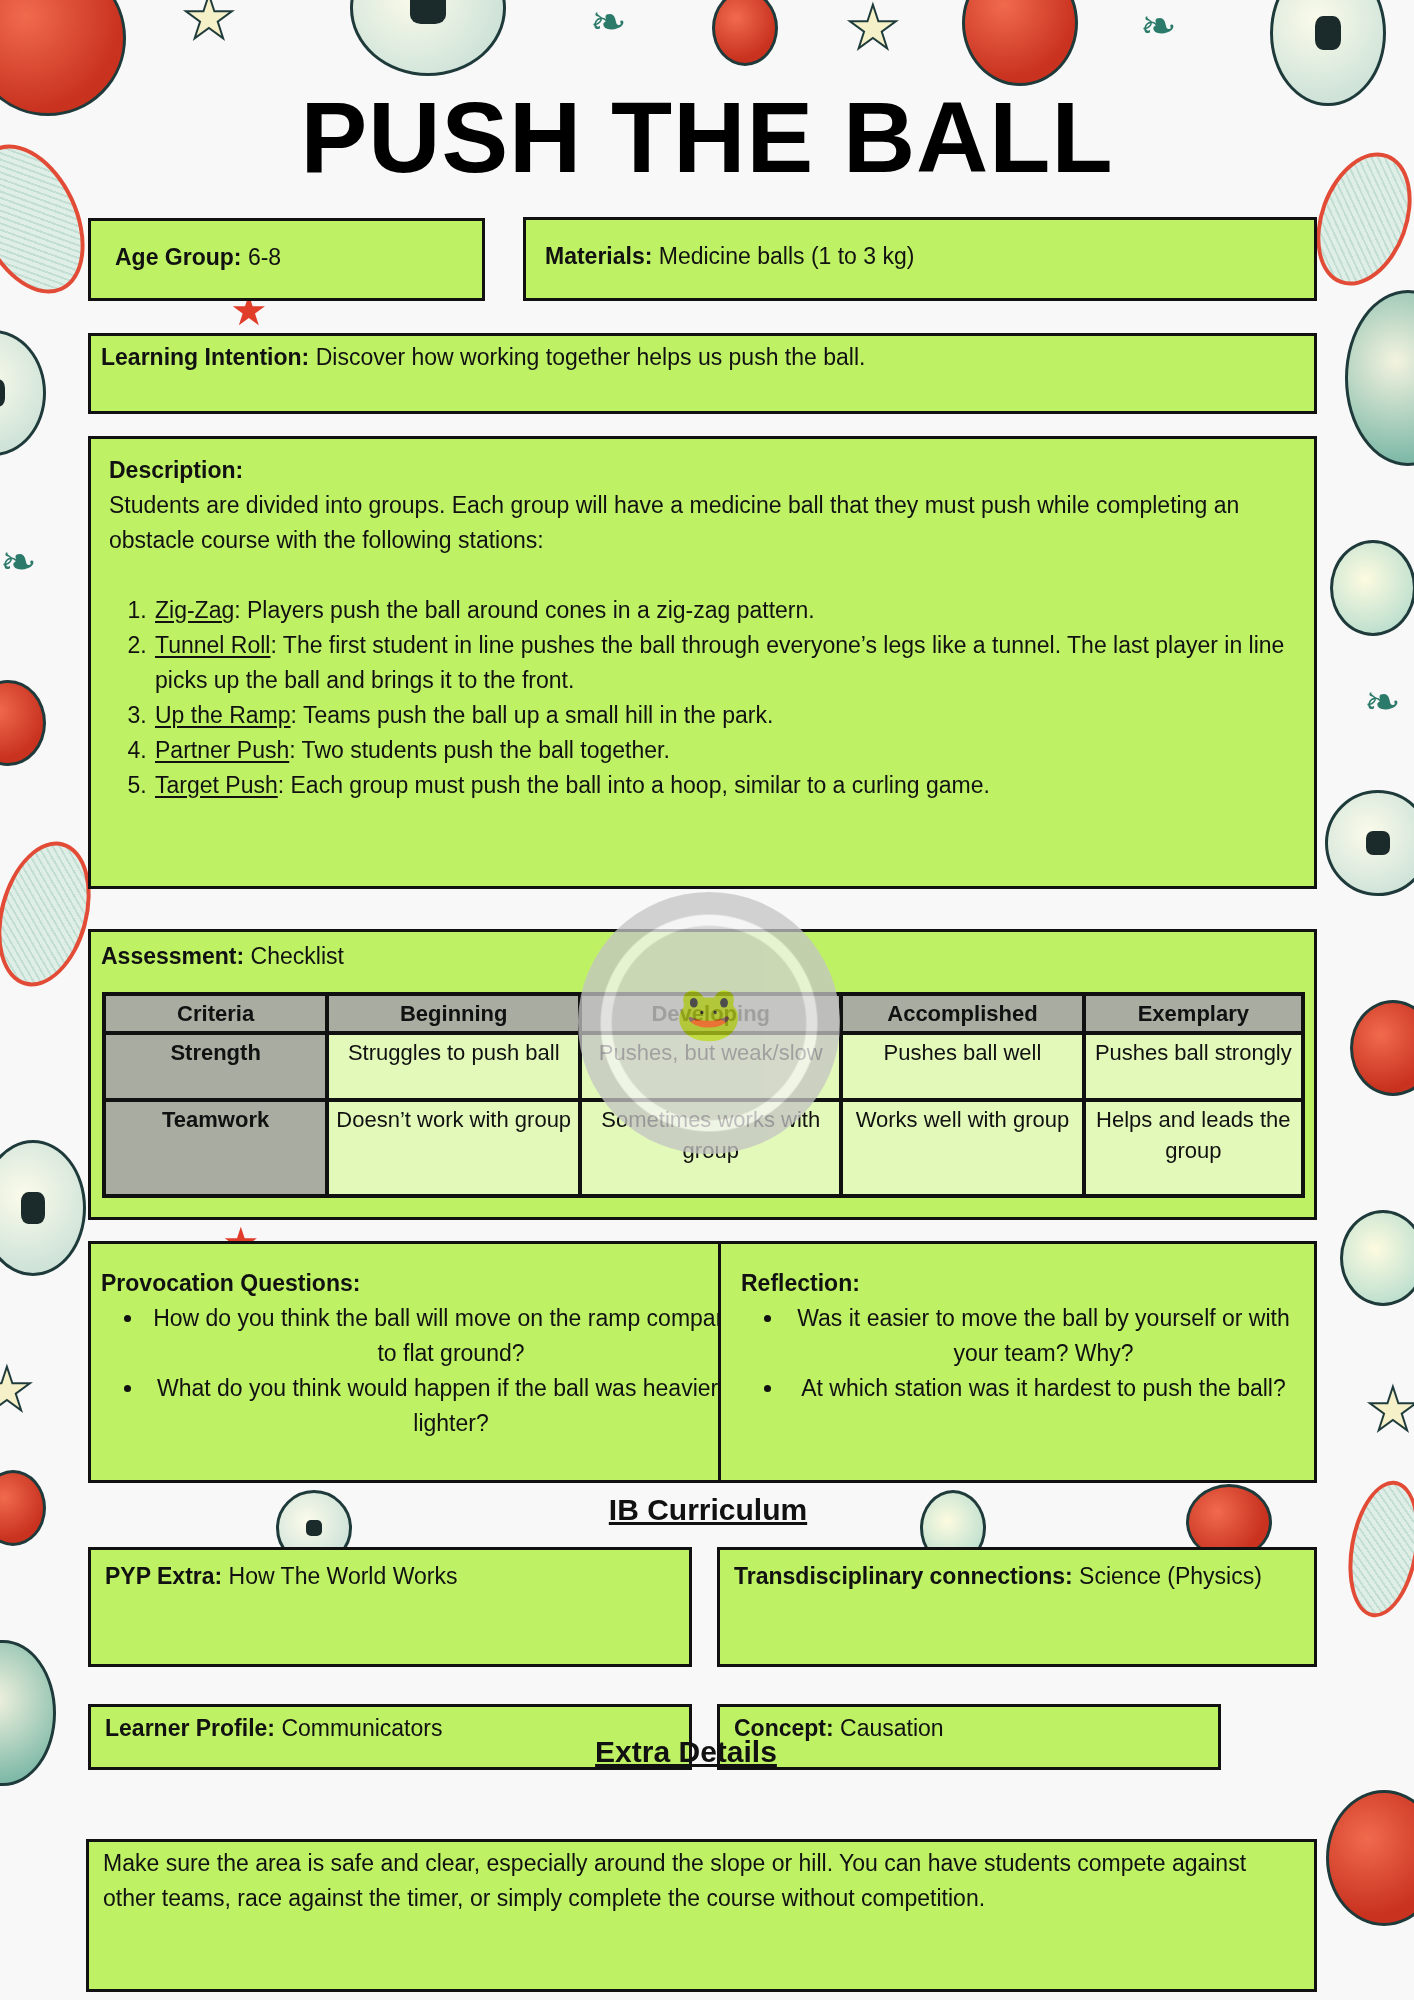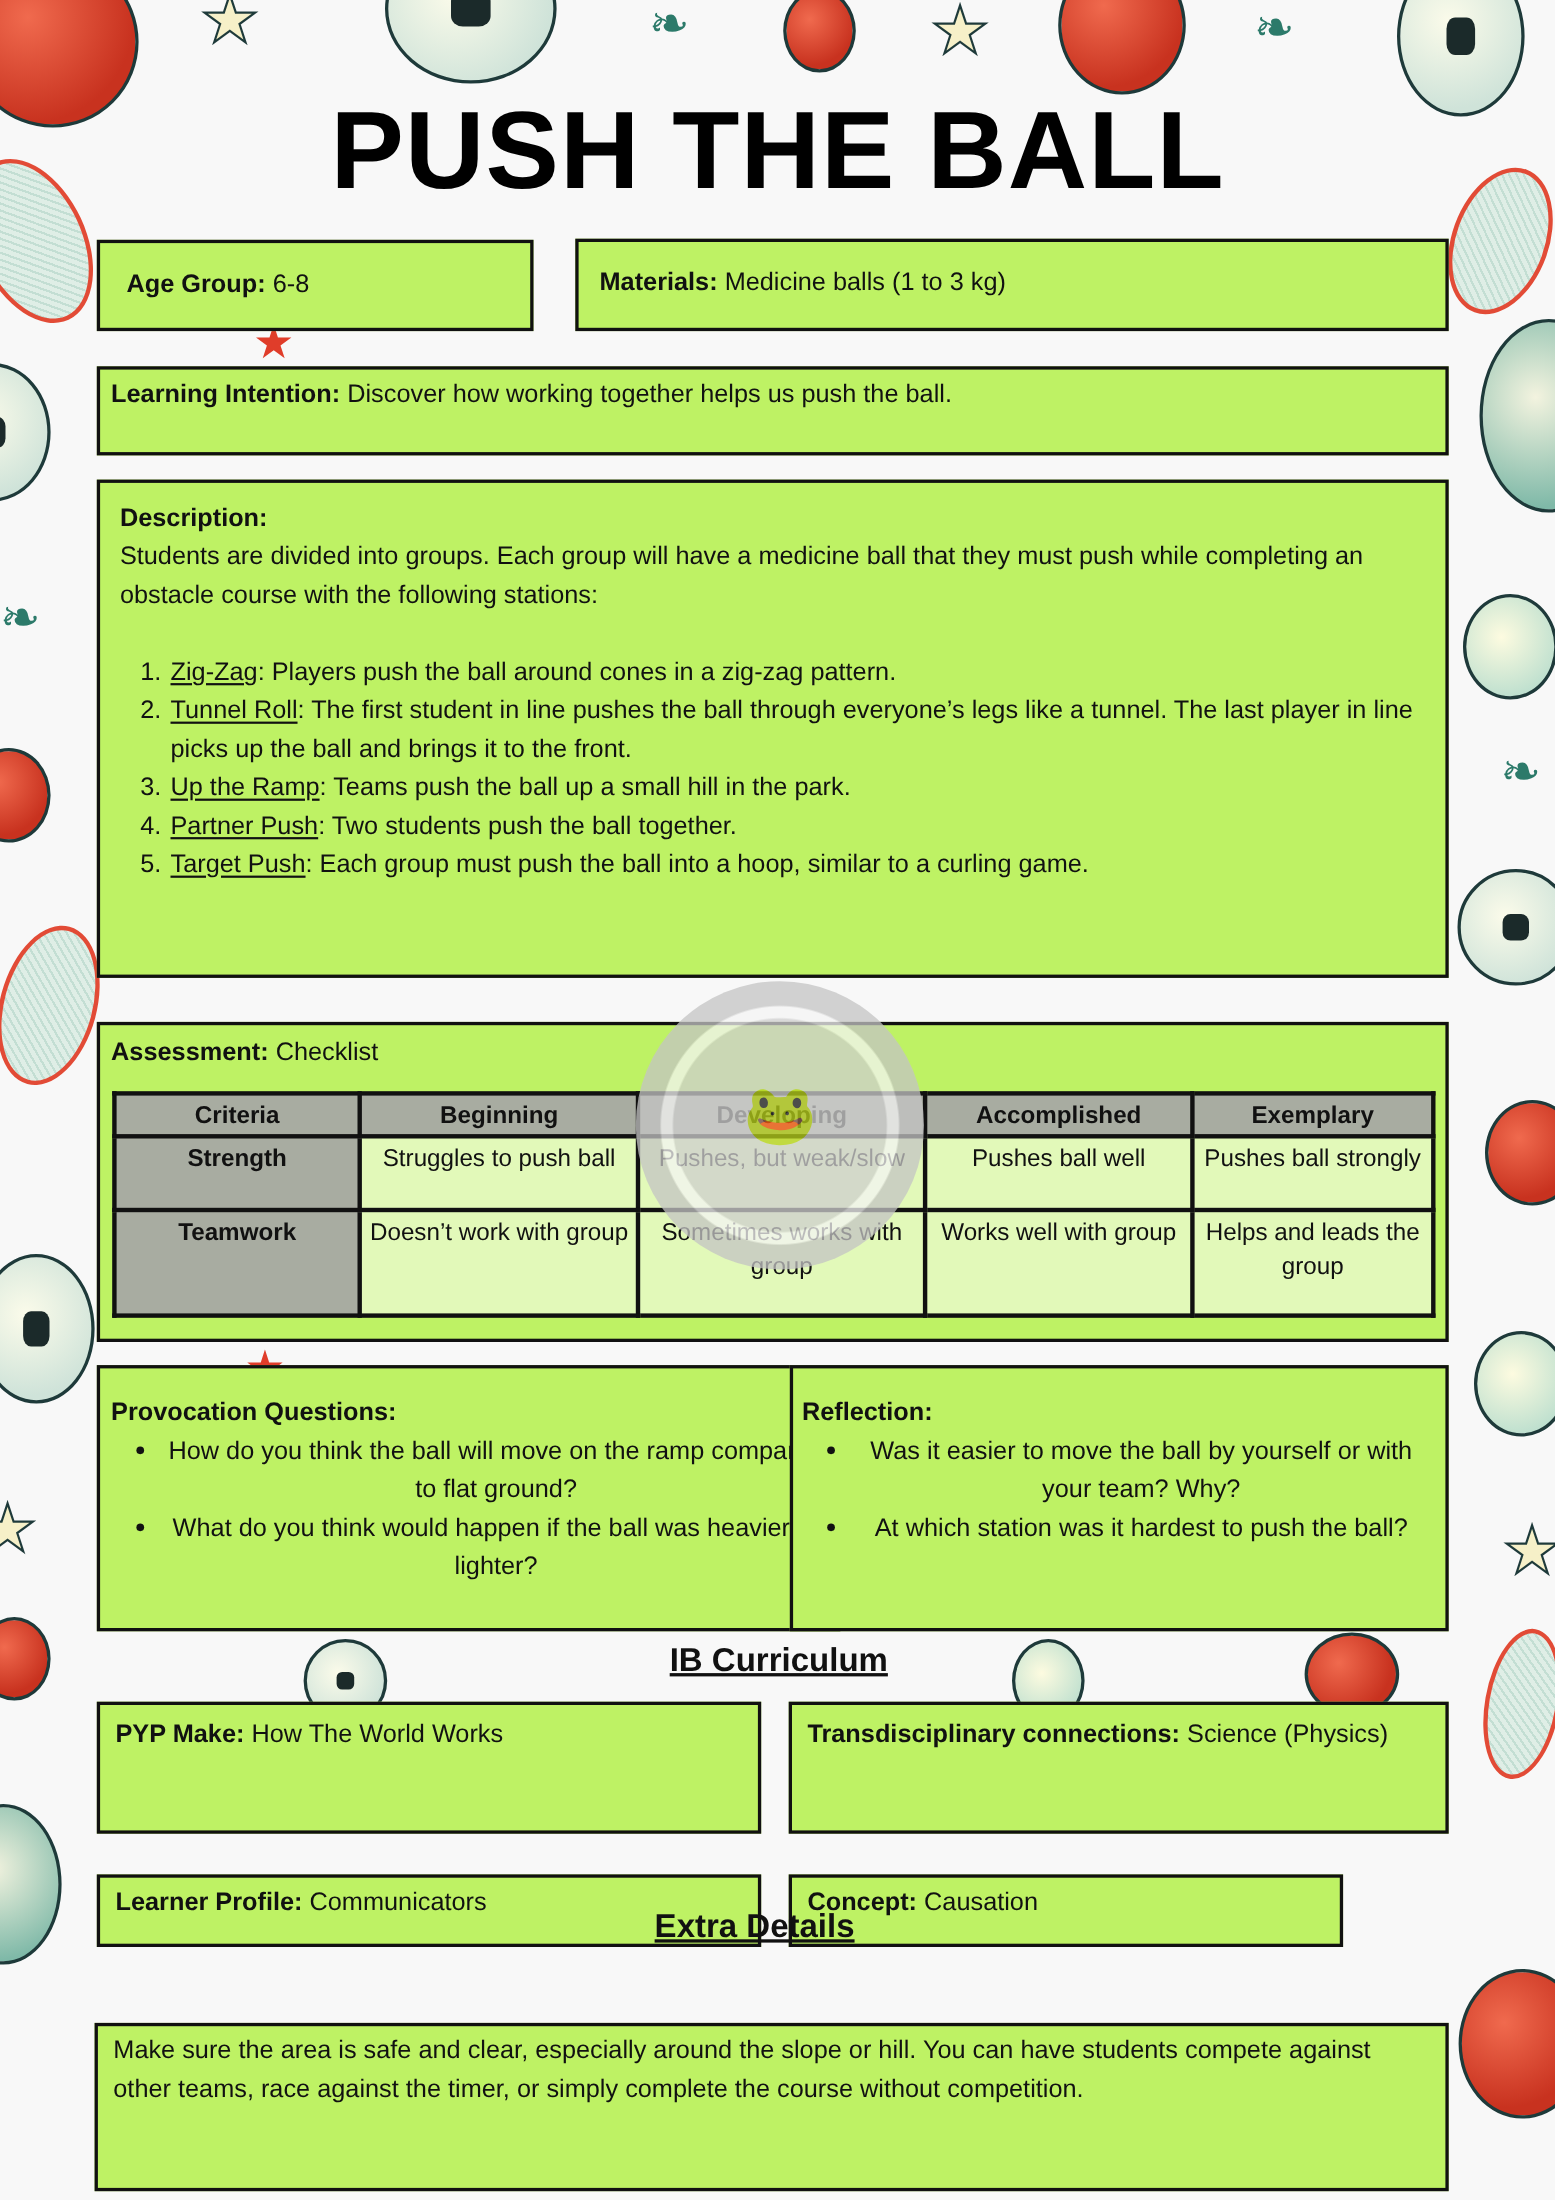--- a/index.html
+++ b/index.html
@@ -141,32 +141,32 @@
   </div>
 
 <div class="box t" style="left:88px;top:1241px;width:676px;height:242px;padding:22px 4px 0 10px;text-align:justify;">
   <div><b>Provocation Questions:</b></div>
   <ul>
     <li>How do you think the ball will move on the ramp compared to flat ground?</li>
     <li>What do you think would happen if the ball was heavier or lighter?</li>
   </ul>
 </div>
 
-<div class="box t" style="left:718px;top:1241px;width:599px;height:242px;padding:22px 12px 0 8px;">
+<div class="box t" style="left:718px;top:1241px;width:599px;height:242px;padding:22px 12px 0 20px;">
   <div><b>Reflection:</b></div>
   <ul>
     <li>Was it easier to move the ball by yourself or with your team? Why?</li>
     <li>At which station was it hardest to push the ball?</li>
   </ul>
 </div>
 
 <div class="sec" style="top:1493px;padding-left:2px;">IB Curriculum</div>
 
 <div class="box t" style="left:88px;top:1547px;width:604px;height:120px;padding:9px 0 0 14px;">
-  <b>PYP Make:</b>
+  <b>PYP Extra:</b>
   <span>How The World Works</span>
 </div>
 <div class="box t" style="left:717px;top:1547px;width:600px;height:120px;padding:9px 40px 0 14px;">
   <b>Transdisciplinary connections:</b>
   <span>Science (Physics)</span>
 </div>
 
 <div class="box t" style="left:88px;top:1704px;width:604px;height:66px;padding:4px 0 0 14px;">
   <b>Learner Profile:</b>
   <span>Communicators</span>

